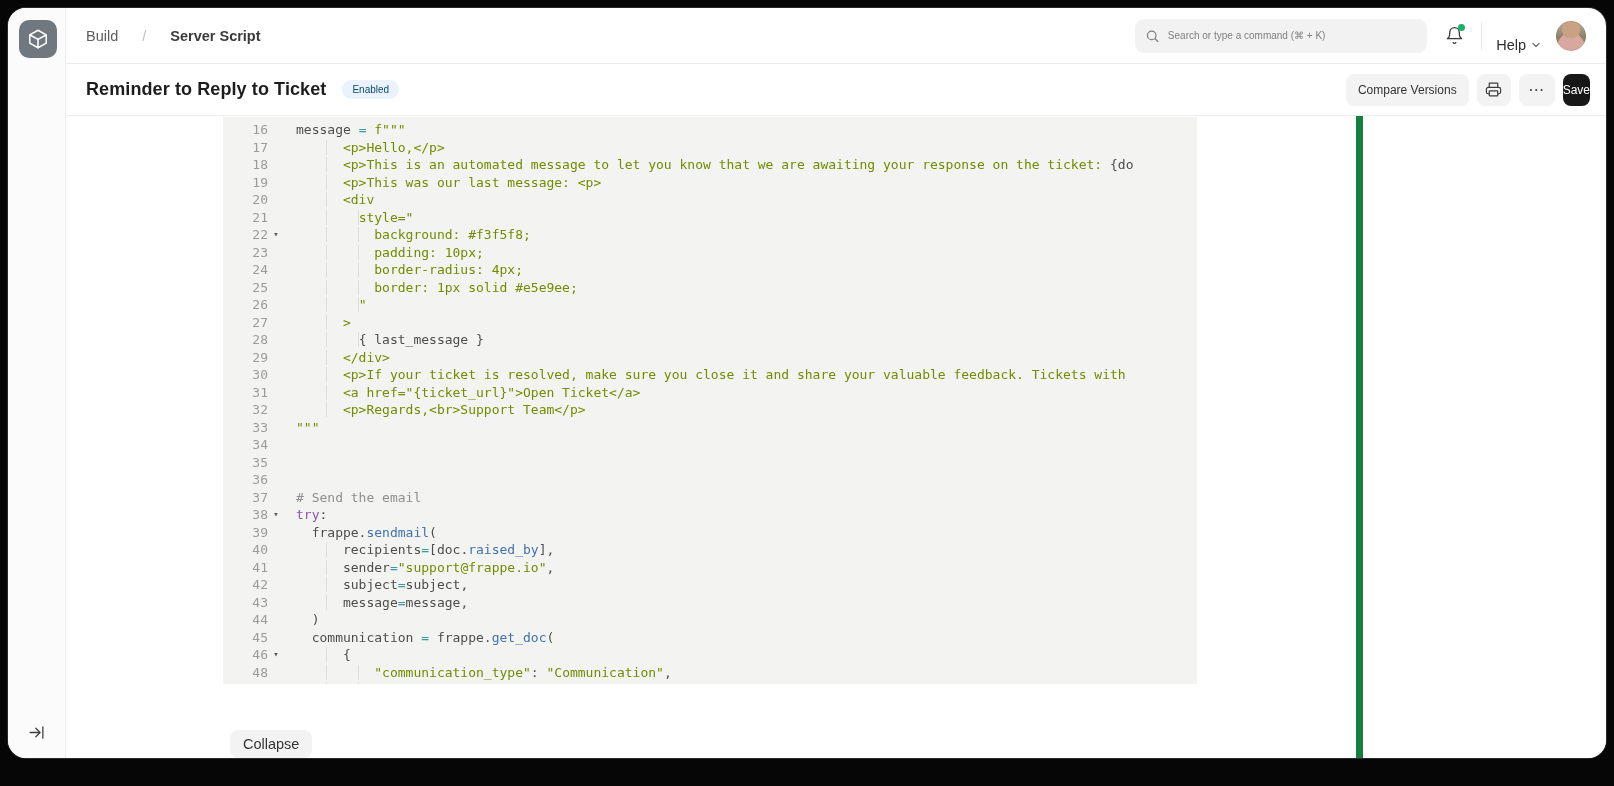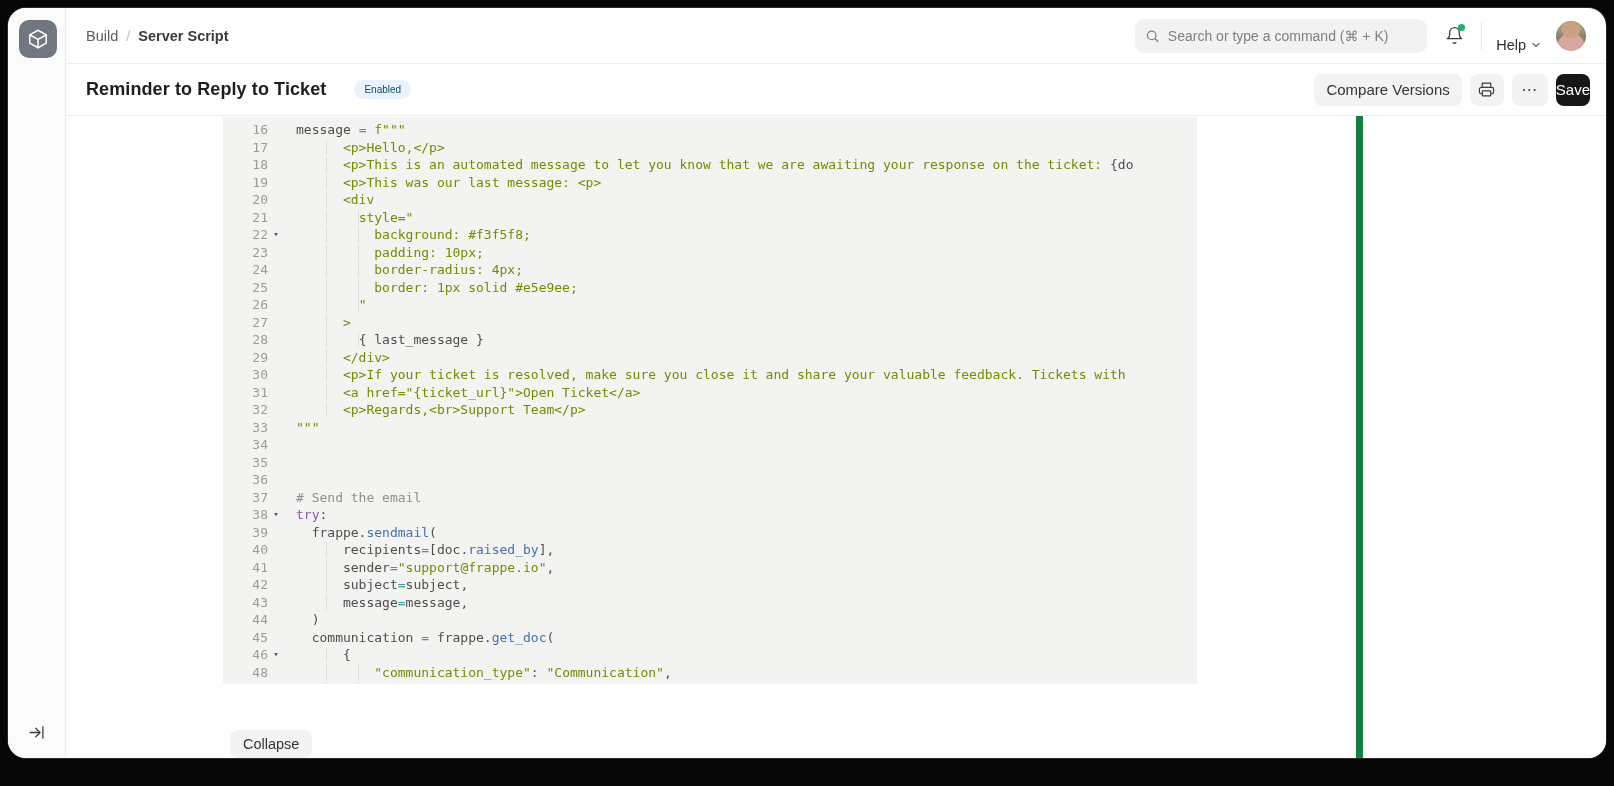--- a/index.html
+++ b/index.html
@@ -13,46 +13,46 @@
   }
 
   
   .rail{ width:58px; background:#fbfbfb; border-right:1px solid #ededed; position:relative; flex:0 0 58px; }
   .logo{ position:absolute; left:11px; top:12px; width:38px; height:38px; border-radius:10px; background:#70777e; display:flex; align-items:center; justify-content:center; }
   .rail-bottom{ position:absolute; left:16px; bottom:14px; width:24px; height:24px; display:flex; align-items:center; justify-content:center; cursor:pointer; }
 
   
   .main{ flex:1; display:flex; flex-direction:column; min-width:0; }
 
-  .topbar{ height:56px; border-bottom:1px solid #ededed; display:flex; align-items:center; padding:0 20px; gap:4px; }
+  .topbar{ height:56px; border-bottom:1px solid #ededed; display:flex; align-items:center; padding:0 20px; gap:20px; }
   .crumb-build{ font-size:14.5px; color:#5e5e5e; cursor:pointer; }
   .crumb-sep{ font-size:14.5px; color:#c2c2c2; margin:0 4px; }
   .crumb-current{ font-size:14.5px; color:#3b3b3b; font-weight:700; }
   .topbar-right{ margin-left:auto; display:flex; align-items:center; gap:14px; }
   .searchbox{ width:292px; height:34px; background:#f2f2f2; border-radius:9px; display:flex; align-items:center; padding:0 10px; gap:8px; }
-  .searchbox input{ border:none; outline:none; background:transparent; font-size:14px; color:#444; width:100%; font-family:"Liberation Sans", sans-serif; }
+  .searchbox input{ border:none; outline:none; background:transparent; font-size:10px; color:#444; width:100%; font-family:"Liberation Sans", sans-serif; }
   .searchbox input::placeholder{ color:#7f7f7f; }
   .bell-wrap{ position:relative; width:26px; height:26px; display:flex; align-items:center; justify-content:center; cursor:pointer; }
   .bell-dot{ position:absolute; right:2px; top:1px; width:7px; height:7px; border-radius:50%; background:#19b26b; }
   .v-div{ width:1px; height:28px; background:#e6e6e6; }
   .help{ display:flex; align-items:center; gap:4px; cursor:pointer;margin-top:18px; }
   .help span{ font-size:14.5px; color:#2f2f2f; }
   .avatar{ width:30px; height:30px; border-radius:50%; cursor:pointer;
     background:
       radial-gradient(circle at 50% 28%, #caa183 0 34%, transparent 35%),
       radial-gradient(circle at 50% 85%, #d8a7a0 0 45%, transparent 46%),
       linear-gradient(180deg,#b9b39b 0%, #8c7f6a 55%, #caa48f 100%);
     box-shadow:inset 0 0 0 1px rgba(0,0,0,.08);
   }
 
-  .titlebar{ height:52px; border-bottom:1px solid #ededed; display:flex; align-items:center; padding:0 16px 0 20px; gap:22px; }
+  .titlebar{ height:52px; border-bottom:1px solid #ededed; display:flex; align-items:center; padding:0 16px 0 20px; gap:10px; }
   .page-title{ font-size:18px; font-weight:700; color:#1d1d1d; letter-spacing:.1px; }
   .badge{ margin-left:6px; background:#e9f2fd; color:#0c4a6e; font-size:10px; padding:4px 10px; border-radius:999px; }
   .titlebar-right{ margin-left:auto; display:flex; align-items:center; gap:8px; }
-  .btn{ height:32px; border:none; border-radius:8px; background:#f3f3f3; color:#333; font-size:15px; font-weight:500; padding:0 12px; cursor:pointer; font-family:"Liberation Sans", sans-serif; display:flex; align-items:center; justify-content:center; }
+  .btn{ height:32px; border:none; border-radius:8px; background:#f3f3f3; color:#333; font-size:12px; font-weight:500; padding:0 12px; cursor:pointer; font-family:"Liberation Sans", sans-serif; display:flex; align-items:center; justify-content:center; }
   .btn.icon-btn{ width:34px; padding:0; }
   .btn.more-btn{ width:36px; padding:0; font-size:16px; letter-spacing:1px; color:#444; }
   .btn.save{ background:#171717; color:#fff; font-weight:500; padding:0 0; }
 
   
   .content{ flex:1; display:flex; min-height:0; }
   .form-area{ width:1297px; flex:0 0 1297px; display:flex; flex-direction:column; border-right:7px solid #15803d; min-height:0; }
   .right-panel{ flex:1; background:#fff; }
 
   .editor{

